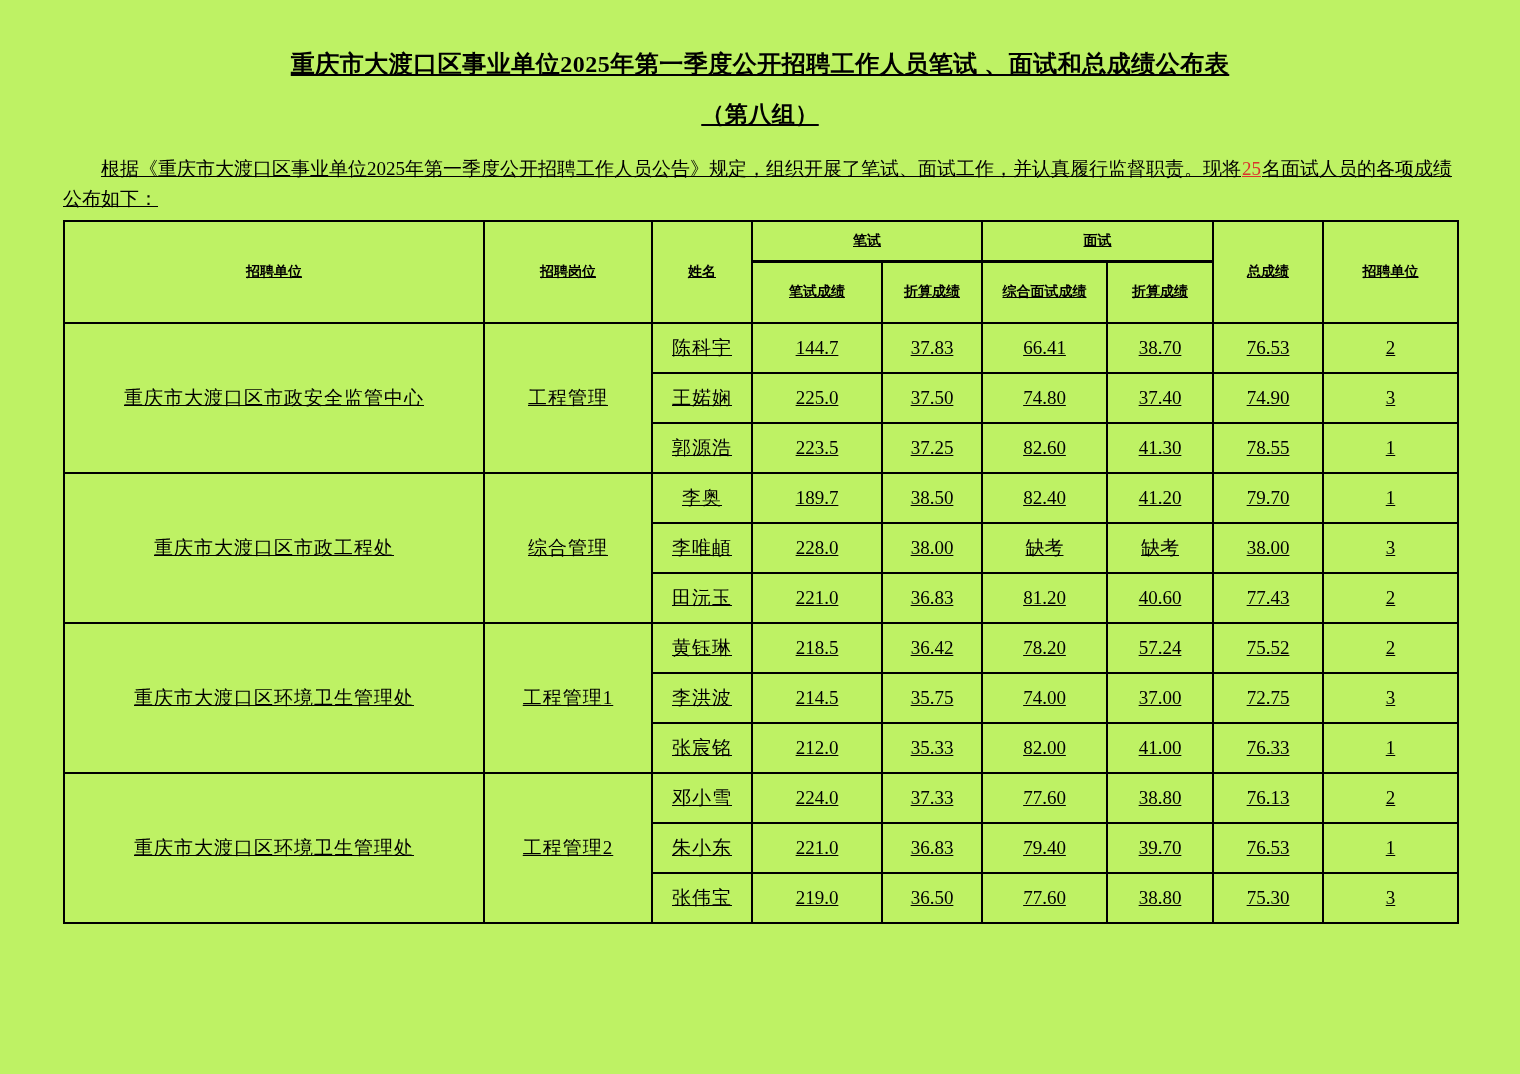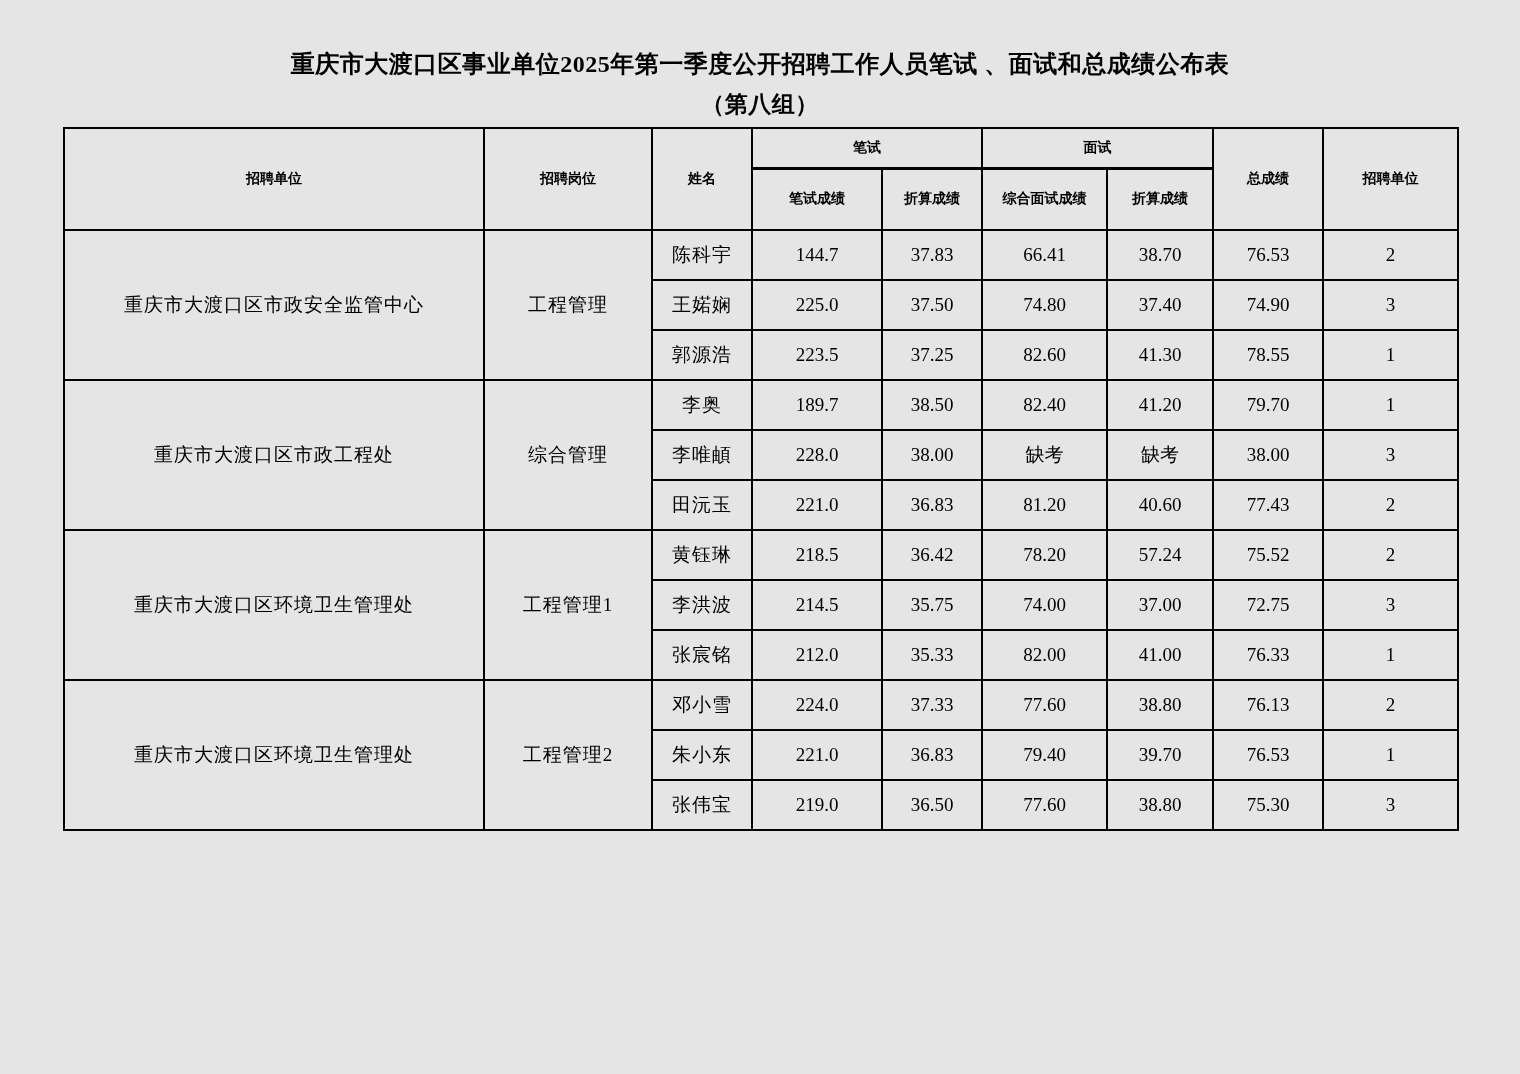--- a/index.html
+++ b/index.html
@@ -4,31 +4,31 @@
 <style>
   * { margin: 0; padding: 0; box-sizing: border-box; }
   html, body { background: #ffffff; }
   body {
     width: 1520px;
     height: 1074px;
     color: #000000;
     font-family: "Liberation Serif", "DejaVu Serif", serif;
     overflow: hidden;
   }
-  .page { width: 1520px; height: 1074px; background: #e5e5e5; }
+  .page { width: 1520px; height: 1074px; background: #bef264; text-decoration: underline; }
 
   .doc-title {
     text-align: center;
     font-weight: bold;
     font-size: 24px;
     line-height: 32px;
     letter-spacing: 0.5px;
   }
   .doc-title.line1 { padding-top: 48px; }
-  .doc-title.line2 { font-size: 23px; margin-top: 9px; }
+  .doc-title.line2 { font-size: 23px; margin-top: 19px; }
 
   .intro {
     margin: 23px 63px 0 63px;
     width: 1394px;
     font-size: 19px;
     line-height: 30px;
     text-indent: 2em;
     text-align: left;
   }
   .intro .count {
@@ -63,20 +63,21 @@
   td.unit-cell, td.pos-cell, td.name-cell { font-size: 18px; letter-spacing: 1px; }
 </style>
 </head>
 <body>
 
 <div class="page">
 
   <div class="doc-title line1">重庆市大渡口区事业单位2025年第一季度公开招聘工作人员笔试 、面试和总成绩公布表</div>
   <div class="doc-title line2">（第八组）</div>
 
+  <p class="intro"><span>根据《重庆市大渡口区事业单位2025年第一季度公开招聘工作人员公告》规定，组织开展了笔试、面试工作，并认真履行监督职责。现将</span><span class="count">25</span><span>名面试人员的各项成绩公布如下：</span></p>
 
   <table class="score-table">
     <colgroup>
       <col style="width:420px">
         <col style="width:168px">
         <col style="width:100px">
       <col style="width:130px">
         <col style="width:100px">
         <col style="width:125px">
       <col style="width:106px">

